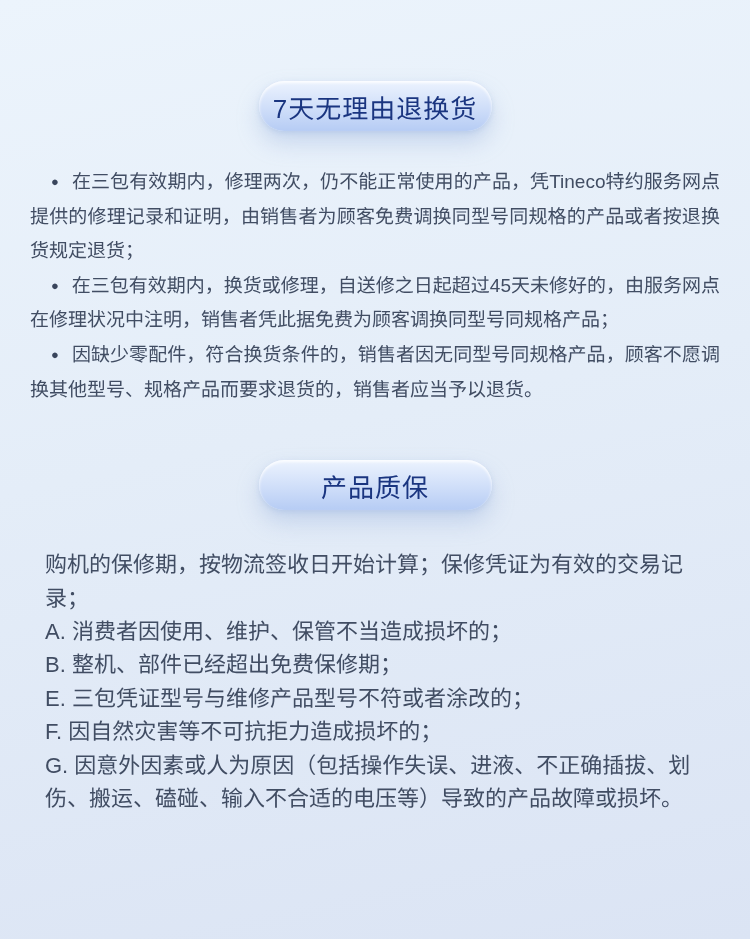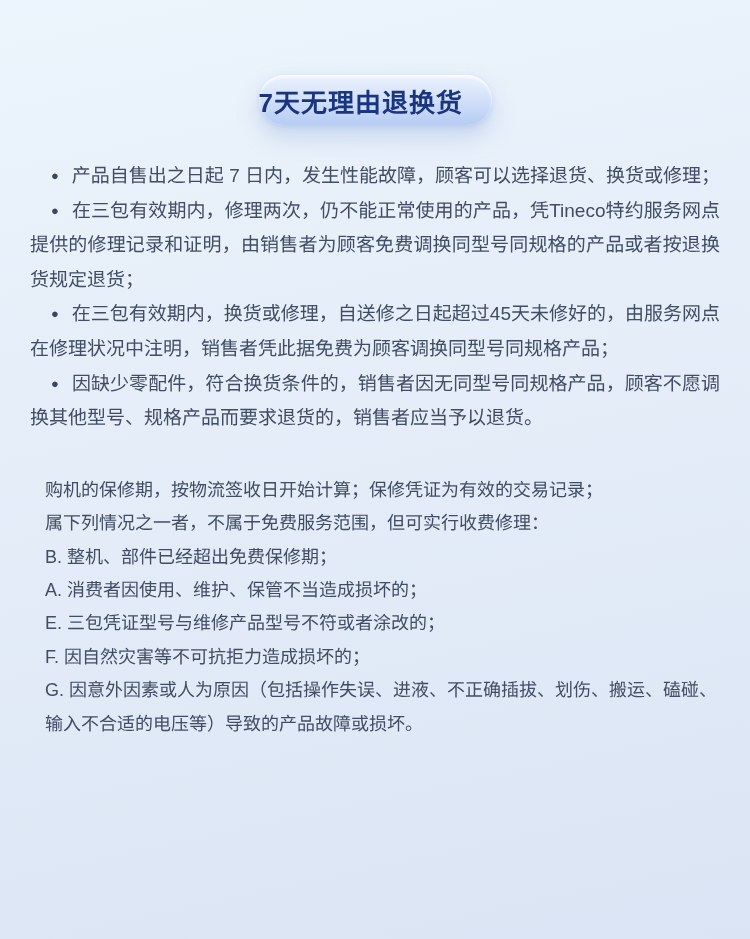--- a/index.html
+++ b/index.html
@@ -18,31 +18,33 @@
   .badge-row {
     display: flex;
     justify-content: center;
   }
   .badge {
     width: 233px;
     height: 50px;
     border-radius: 26px;
     display: flex;
     align-items: center;
+    justify-content: center;
     font-size: 26px;
-    font-weight: bold;
+    font-weight: normal;
     letter-spacing: 1px;
     color: var(--badge_text, #1a3580);
     background: linear-gradient(180deg,
       var(--badge_bg_top, #ecf3fe) 0%,
       #cfdef9 55%,
       var(--badge_bg_bottom, #b6ccf4) 100%);
     box-shadow: 0 12px 22px rgba(144, 170, 218, 0.38),
                 0 2px 5px rgba(160, 185, 225, 0.35),
                 inset 0 2px 3px rgba(255, 255, 255, 0.85);
+    margin-top: 6px;
   }
   .section-return .badge-row { padding-top: 75px; }
   .section-warranty .badge-row { margin-top: 47px; }
 
   .bullet-list {
     margin-top: 34px;
     font-size: 19px;
     line-height: 34.6px;
   }
   .bullet-item {
@@ -54,60 +56,61 @@
     display: inline-block;
     text-indent: 0;
     font-size: 13px;
     margin-right: 13px;
     vertical-align: 2px;
     color: #39455c;
   }
 
   .line-list {
     margin: 38px 30px 0 45px;
-    font-size: 18px;
+    font-size: 22px;
     line-height: 33.4px;
   }
   .line-list p {
     margin: 0;
     text-align: left;
   }
 </style>
 </head>
 <body>
 
 <div class="page">
 
   <section class="section-return">
     <div class="badge-row">
       <div class="badge">
         <span>7天无理由退换货</span>
       </div>
     </div>
     <div class="bullet-list">
       <p class="bullet-item">
-        <span class="dot">●</span><span>产品自售出之日起 7 日内，发生性能故障，顾客可以选择退货、换货或修理；</span>
-      </p>
-      <p class="bullet-item">
         <span class="dot">●</span><span>在三包有效期内，修理两次，仍不能正常使用的产品，凭Tineco特约服务网点提供的修理记录和证明，由销售者为顾客免费调换同型号同规格的产品或者按退换货规定退货；</span>
       </p>
       <p class="bullet-item">
         <span class="dot">●</span><span>在三包有效期内，换货或修理，自送修之日起超过45天未修好的，由服务网点在修理状况中注明，销售者凭此据免费为顾客调换同型号同规格产品；</span>
       </p>
       <p class="bullet-item">
         <span class="dot">●</span><span>因缺少零配件，符合换货条件的，销售者因无同型号同规格产品，顾客不愿调换其他型号、规格产品而要求退货的，销售者应当予以退货。</span>
       </p>
     </div>
   </section>
 
   <section class="section-warranty">
+    <div class="badge-row">
+      <div class="badge">
+        <span>产品质保</span>
+      </div>
+    </div>
     <div class="line-list">
       <p>购机的保修期，按物流签收日开始计算；保修凭证为有效的交易记录；</p>
-      <p>属下列情况之一者，不属于免费服务范围，但可实行收费修理：</p>
+      <p>A. 消费者因使用、维护、保管不当造成损坏的；</p>
       <p>B. 整机、部件已经超出免费保修期；</p>
-      <p>A. 消费者因使用、维护、保管不当造成损坏的；</p>
       <p>E. 三包凭证型号与维修产品型号不符或者涂改的；</p>
       <p>F. 因自然灾害等不可抗拒力造成损坏的；</p>
       <p>G. 因意外因素或人为原因（包括操作失误、进液、不正确插拔、划伤、搬运、磕碰、输入不合适的电压等）导致的产品故障或损坏。</p>
     </div>
   </section>
 
 </div>
 
 </body></html>

